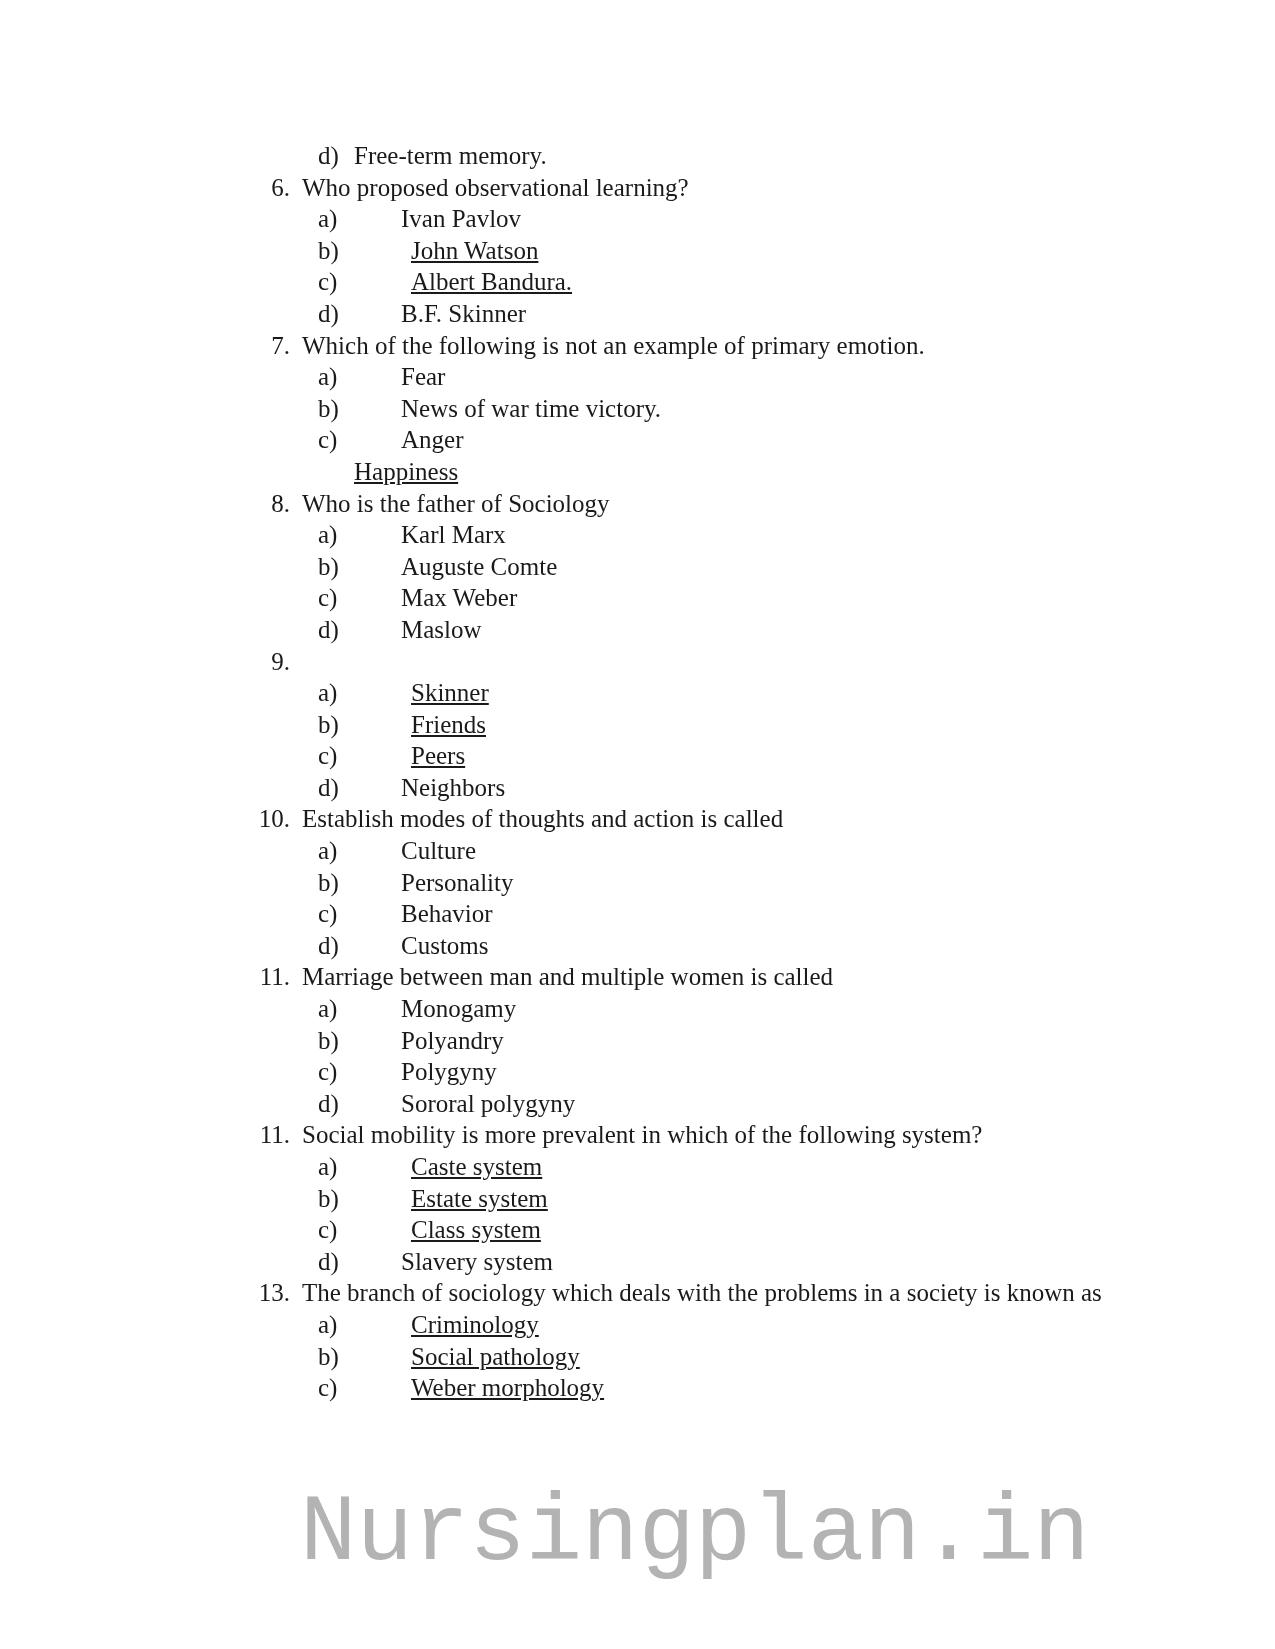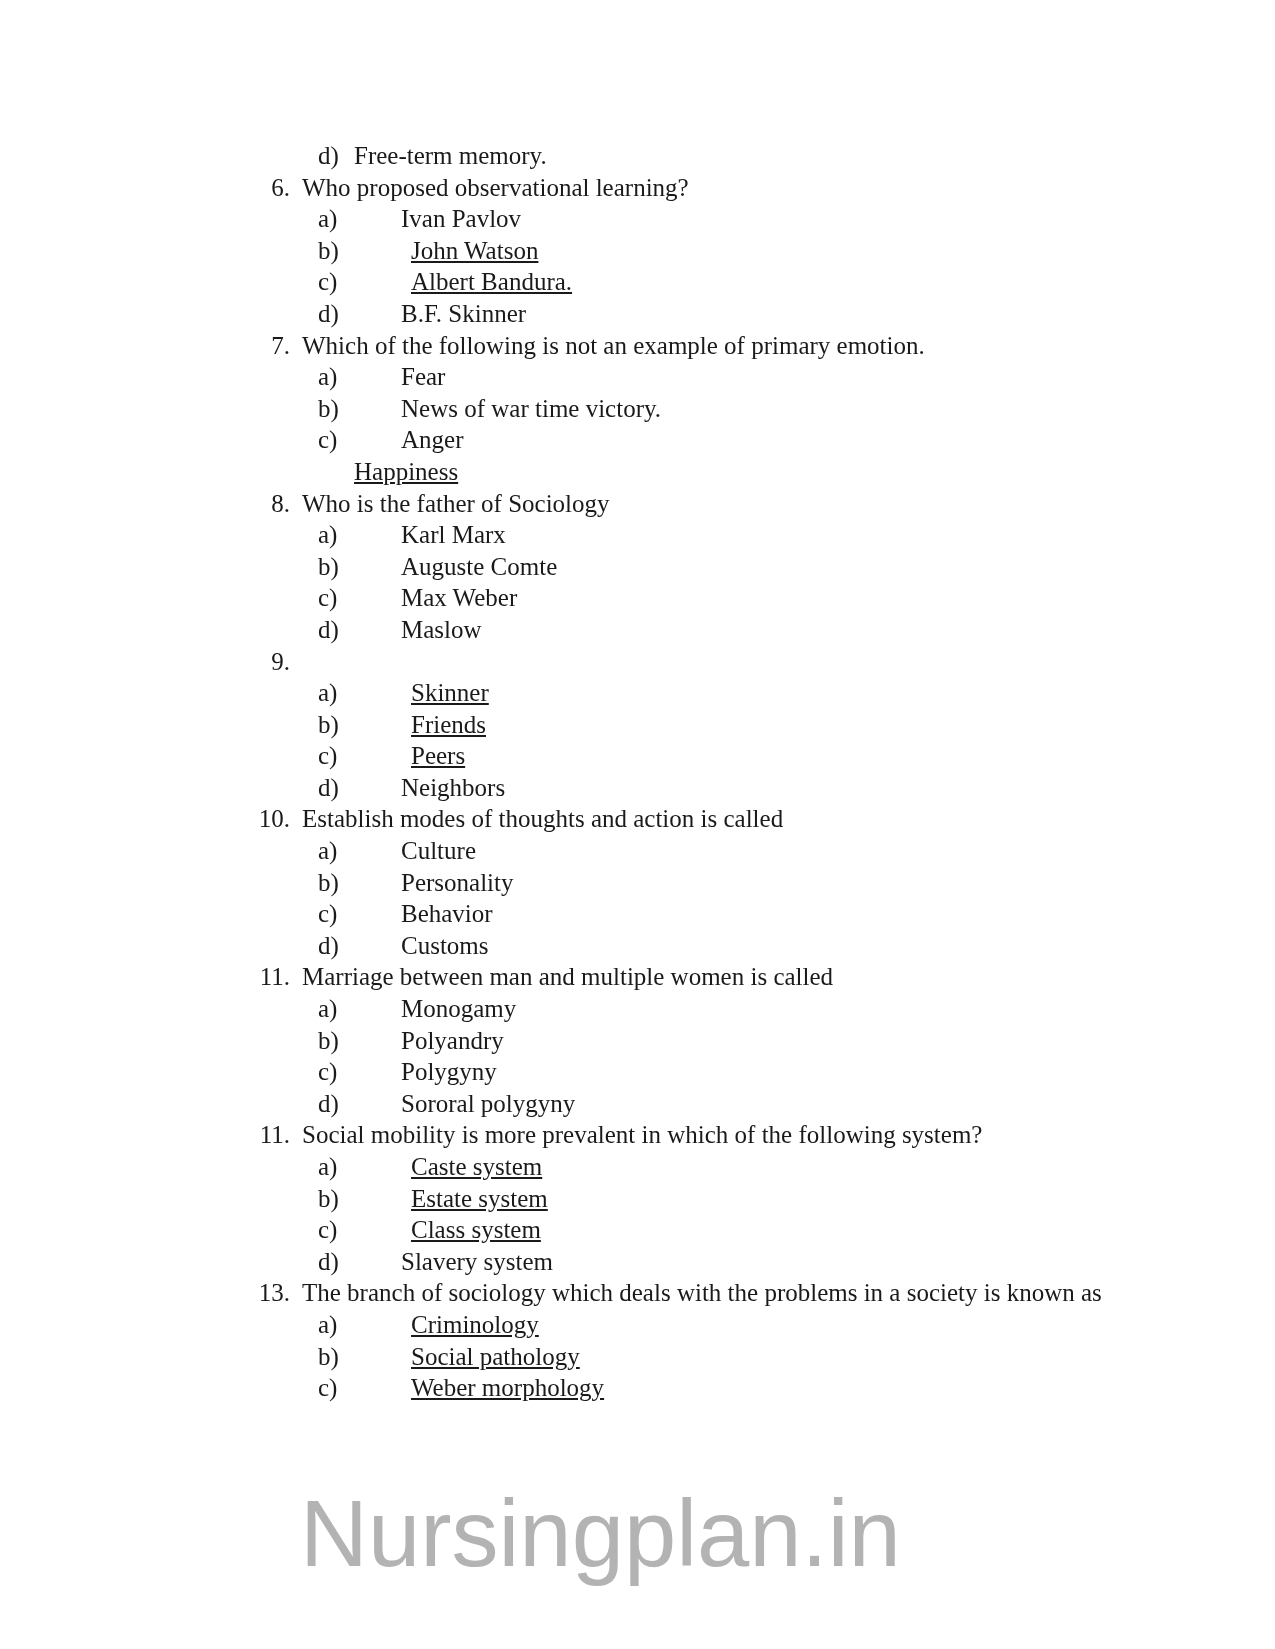--- a/index.html
+++ b/index.html
@@ -83,21 +83,21 @@
     margin-left: 47px;
   }
   .opt-text.wide { padding-left: 10px; text-decoration: underline; }
   .opt-text.nomark { margin-left: 354px; text-decoration: underline; }
 
   
   .watermark {
     position: absolute;
     left: 300px;
     top: 1487px;
-    font-family: Liberation Sans, sans-serif;
+    font-family: Liberation Mono, monospace;
     font-size: 94px;
     line-height: 1;
     color: #b3b3b3;
     letter-spacing: 0px;
     white-space: nowrap;
     user-select: none;
   }
 </style>
 </head>
 <body>

